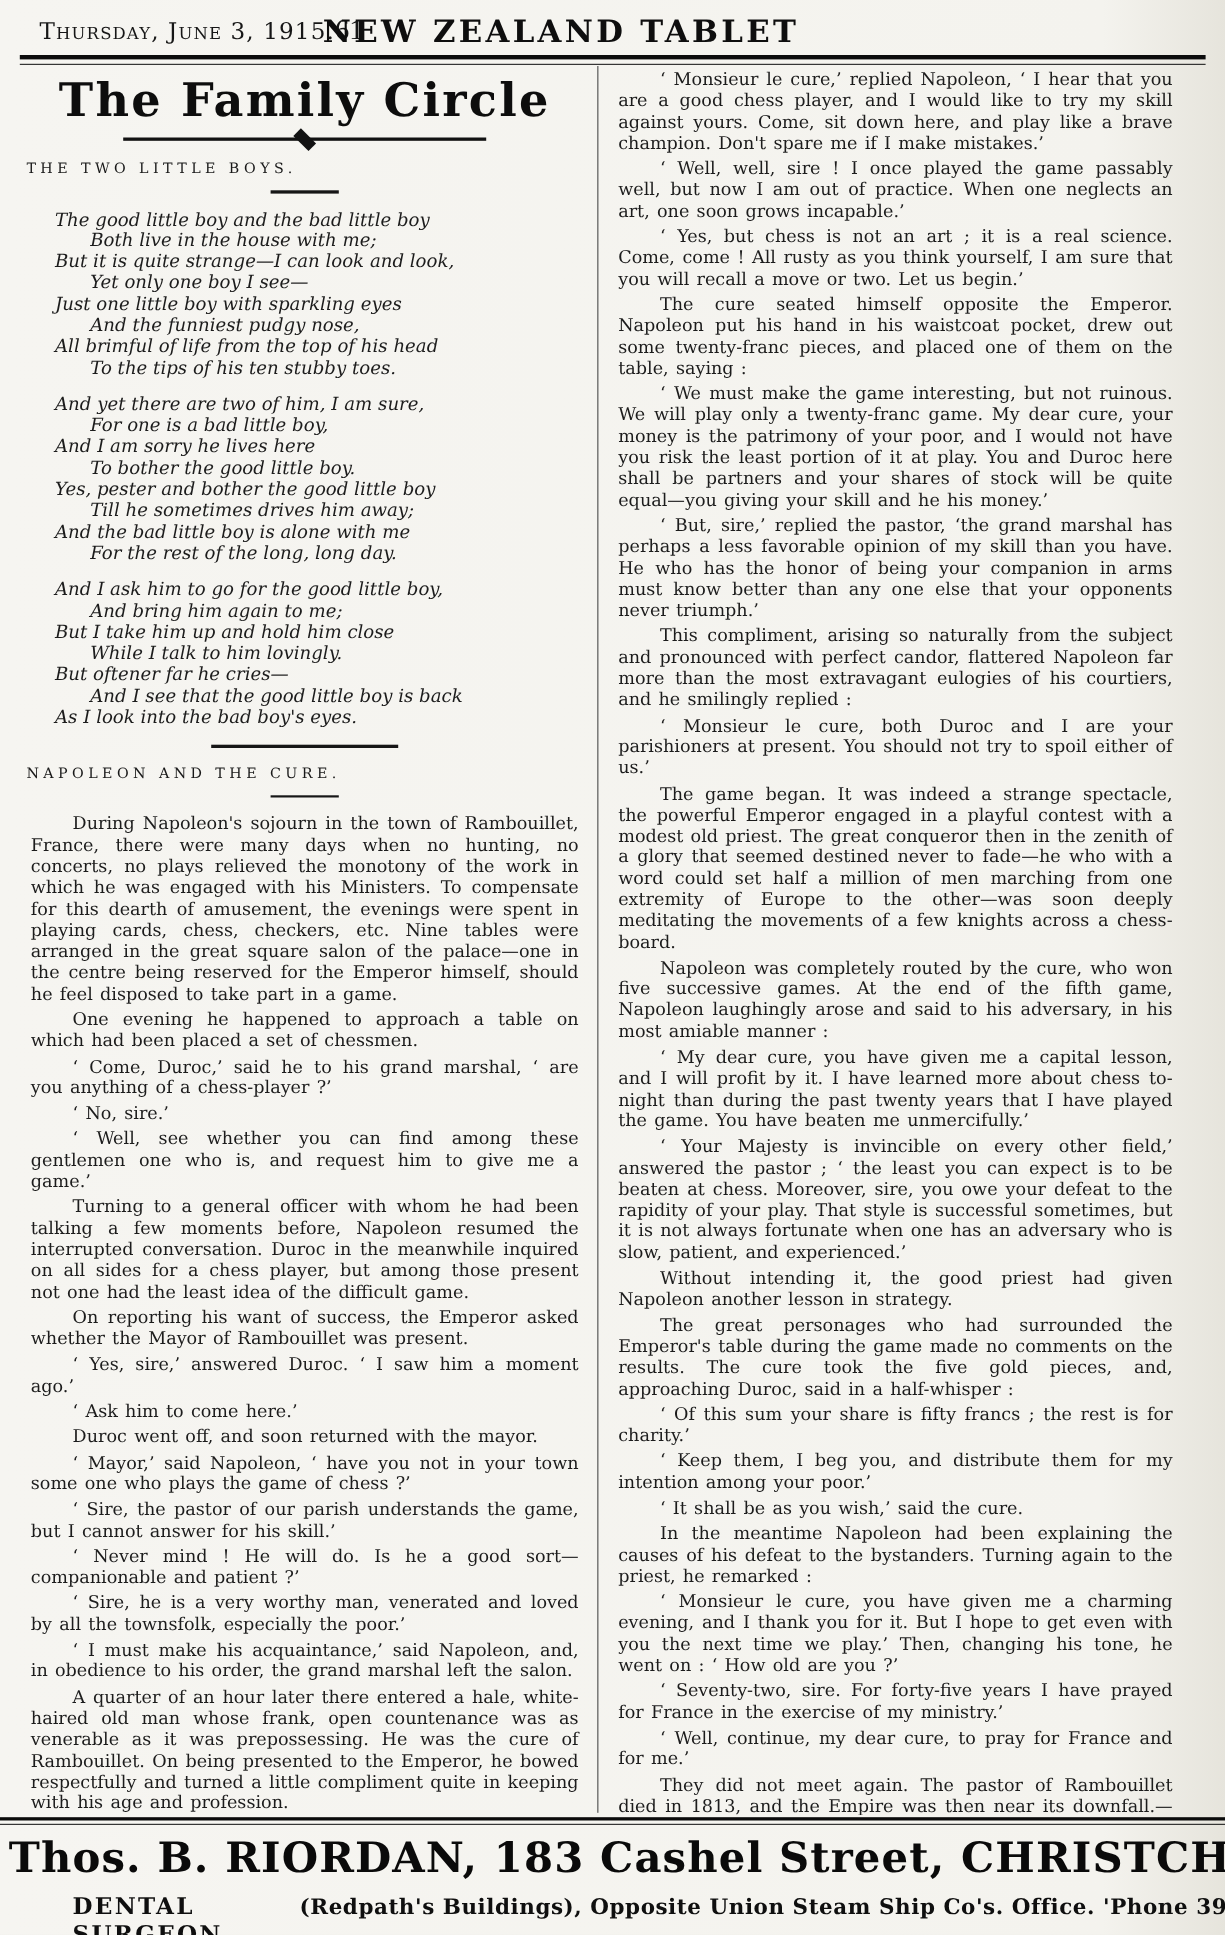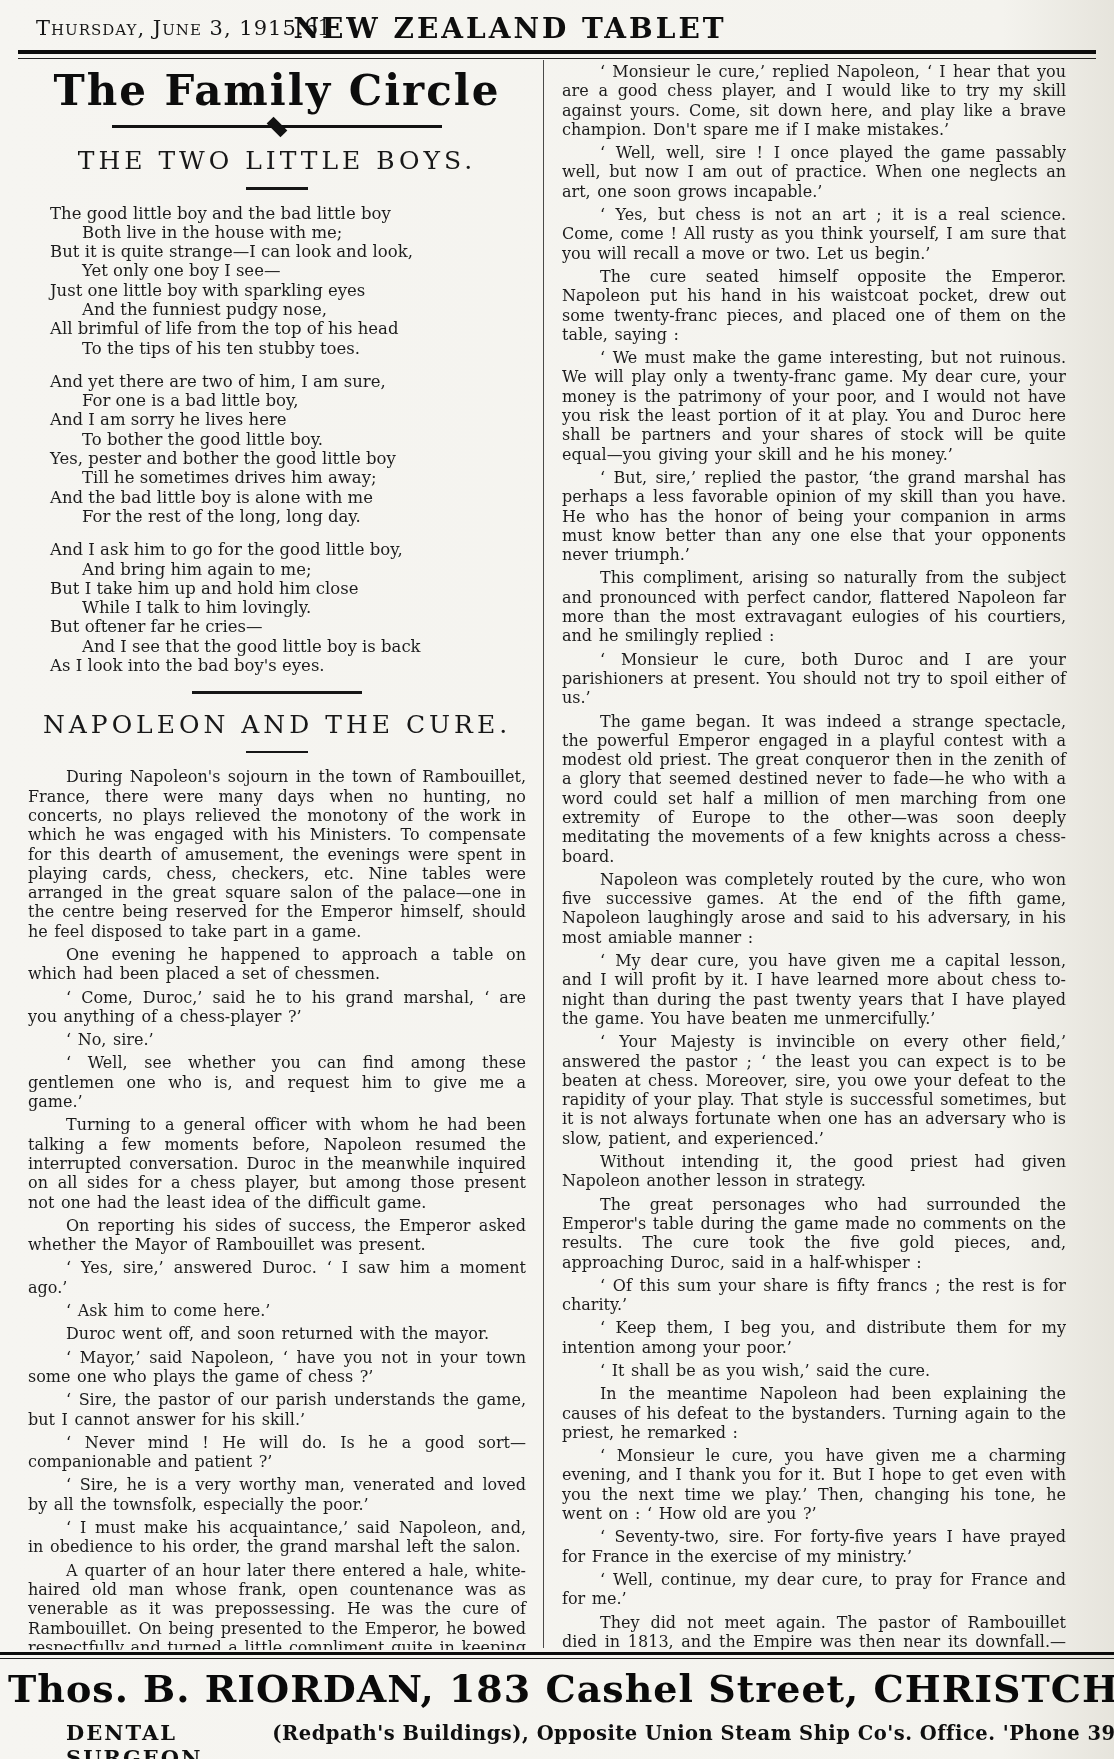--- a/index.html
+++ b/index.html
@@ -47,33 +47,33 @@
   }
   .fancy-rule{
     position:relative;width:330px;height:3px;background:#121212;margin:10px auto 18px auto;
   }
   .fancy-rule::after{
     content:"";position:absolute;left:50%;top:50%;
     transform:translate(-50%,-50%) rotate(45deg) scale(1.5,0.75);
     width:13px;height:13px;background:#121212;
   }
   .section-heading{
-    margin:0;text-align:center;font-weight:normal;
-    font-size:25px;letter-spacing:4px;color:#181818;
+    margin:0;font-weight:normal;
+    font-size:13px;letter-spacing:4px;color:#181818;
   }
   .short-rule{
     width:62px;height:2.5px;background:#161616;margin:12px auto 14px auto;
   }
   .mid-rule{
     width:170px;height:2.5px;background:#161616;margin:16px auto 16px auto;
   }
   
   .poem{font-size:16.5px;line-height:19.3px;padding-left:26px;color:#1c1c1c;}
   .stanza{margin:0 0 14px 0;}
-  .poem-line{white-space:nowrap;}
+  .poem-line{white-space:nowrap;font-style:italic;}
   .poem-line:nth-child(even){padding-left:32px;}
   
   .story{font-size:16px;line-height:19.3px;word-spacing:1.5px;color:#1c1c1c;}
   .para{margin:4px;text-indent:38px;text-align:justify;}
   .closing-attribution{font-style:italic;}
   
   .footer-rule{
     position:absolute;left:0;right:0;top:1652px;height:3px;
     border-top:3.5px solid #0b0b0b;border-bottom:1.5px solid #222;
   }
@@ -152,21 +152,21 @@
     <h2 class="section-heading">NAPOLEON AND THE CURE.</h2>
     <div class="short-rule"></div>
 
     <div class="story">
         <p class="para">During Napoleon's sojourn in the town of Rambouillet, France, there were many days when no hunting, no concerts, no plays relieved the monotony of the work in which he was engaged with his Ministers. To compensate for this dearth of amusement, the evenings were spent in playing cards, chess, checkers, etc. Nine tables were arranged in the great square salon of the palace—one in the centre being reserved for the Emperor himself, should he feel disposed to take part in a game.</p>
         <p class="para">One evening he happened to approach a table on which had been placed a set of chessmen.</p>
         <p class="para">‘ Come, Duroc,’ said he to his grand marshal, ‘ are you anything of a chess-player ?’</p>
         <p class="para">‘ No, sire.’</p>
         <p class="para">‘ Well, see whether you can find among these gentlemen one who is, and request him to give me a game.’</p>
         <p class="para">Turning to a general officer with whom he had been talking a few moments before, Napoleon resumed the interrupted conversation. Duroc in the meanwhile inquired on all sides for a chess player, but among those present not one had the least idea of the difficult game.</p>
-        <p class="para">On reporting his sides of success, the Emperor asked whether the Mayor of Rambouillet was present.</p>
+        <p class="para">On reporting his want of success, the Emperor asked whether the Mayor of Rambouillet was present.</p>
         <p class="para">‘ Yes, sire,’ answered Duroc. ‘ I saw him a moment ago.’</p>
         <p class="para">‘ Ask him to come here.’</p>
         <p class="para">Duroc went off, and soon returned with the mayor.</p>
         <p class="para">‘ Mayor,’ said Napoleon, ‘ have you not in your town some one who plays the game of chess ?’</p>
         <p class="para">‘ Sire, the pastor of our parish understands the game, but I cannot answer for his skill.’</p>
         <p class="para">‘ Never mind !  He will do.  Is he a good sort—companionable and patient ?’</p>
         <p class="para">‘ Sire, he is a very worthy man, venerated and loved by all the townsfolk, especially the poor.’</p>
         <p class="para">‘ I must make his acquaintance,’ said Napoleon, and, in obedience to his order, the grand marshal left the salon.</p>
         <p class="para">A quarter of an hour later there entered a hale, white-haired old man whose frank, open countenance was as venerable as it was prepossessing. He was the cure of Rambouillet. On being presented to the Emperor, he bowed respectfully and turned a little compliment quite in keeping with his age and profession.</p>
       </div>

